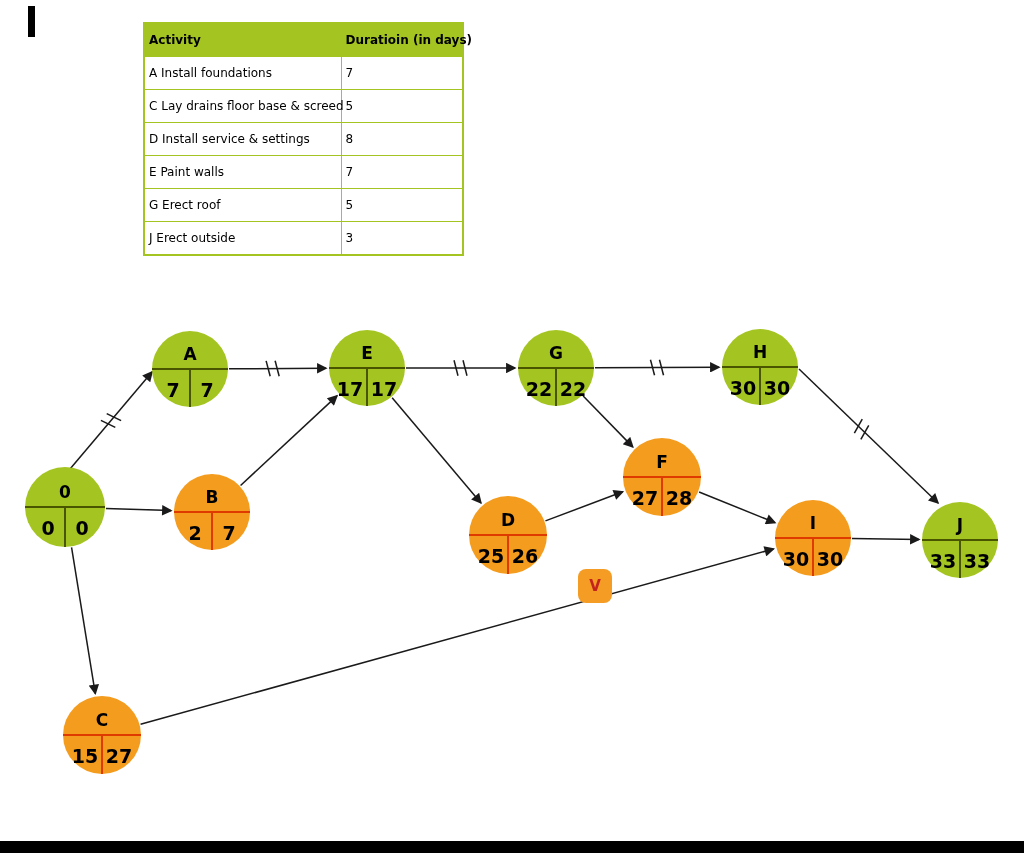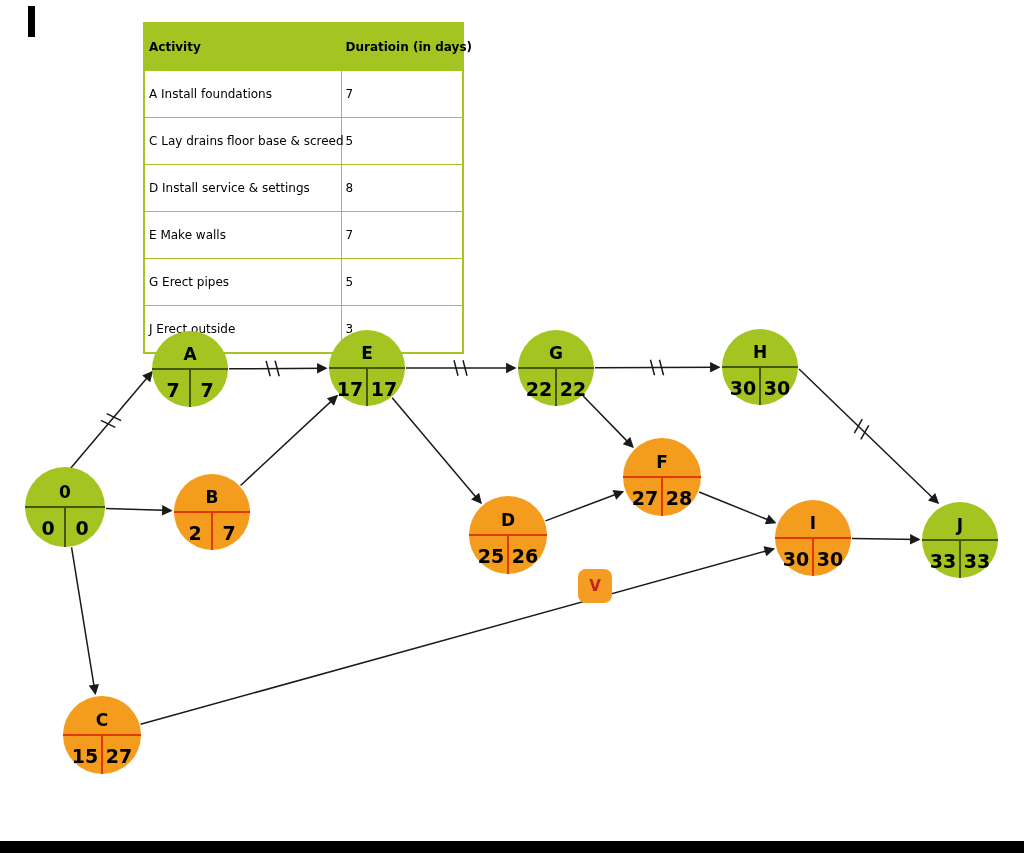--- a/index.html
+++ b/index.html
@@ -17,21 +17,21 @@
   .activity-table {
     position: absolute; left: 143px; top: 22px;
     border-collapse: collapse;
     table-layout: fixed;
     width: 319px;
     font-size: 12px;
     color: #000;
   }
   .activity-table th, .activity-table td {
     border: 1px solid #a4c521;
-    padding: 16px 4px;
+    padding: 9px 4px;
     height: 21px;
     text-align: left;
     white-space: nowrap;
     overflow: visible;
     font-weight: normal;
   }
   .activity-table { border: 2px solid #a4c521; }
   .activity-table th {
     background: #a4c521;
     font-weight: bold;
@@ -88,25 +88,25 @@
         </tr>
         <tr>
           <td>C Lay drains floor base &amp; screed</td>
           <td>5</td>
         </tr>
         <tr>
           <td>D Install service &amp; settings</td>
           <td>8</td>
         </tr>
         <tr>
-          <td>E Make walls</td>
+          <td>E Paint walls</td>
           <td>7</td>
         </tr>
         <tr>
-          <td>G Erect pipes</td>
+          <td>G Erect roof</td>
           <td>5</td>
         </tr>
         <tr>
           <td>J Erect outside</td>
           <td>3</td>
         </tr>
       </tbody>
   </table>
 
   <svg id="diagram-svg" width="1024" height="853" viewBox="0 0 1024 853">

